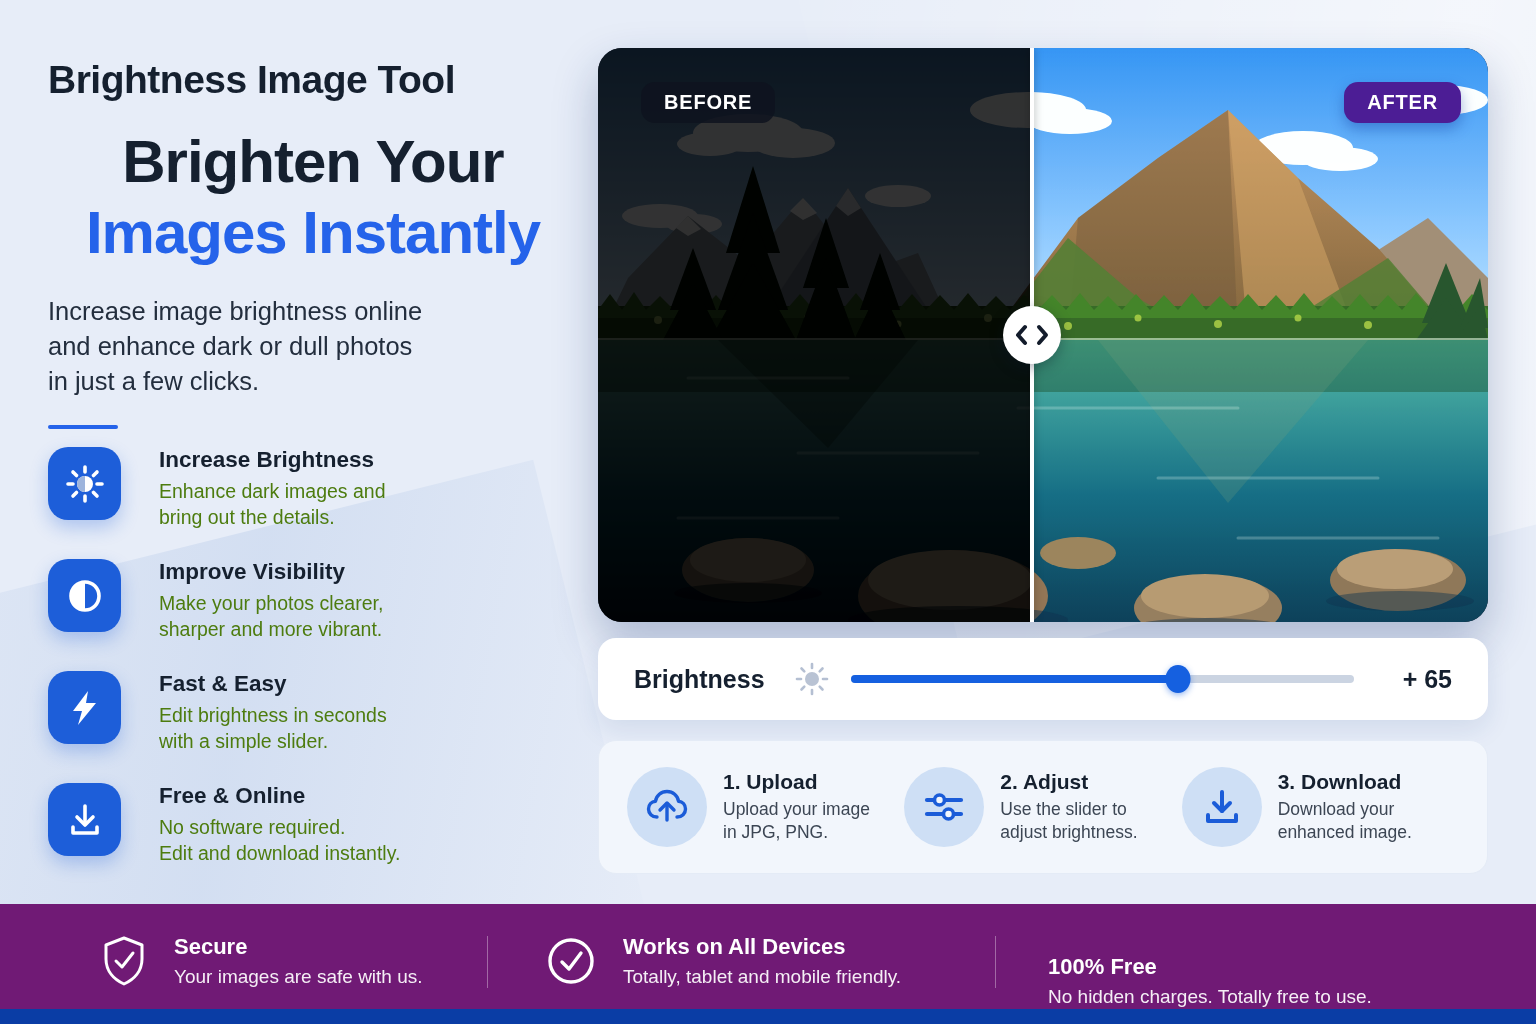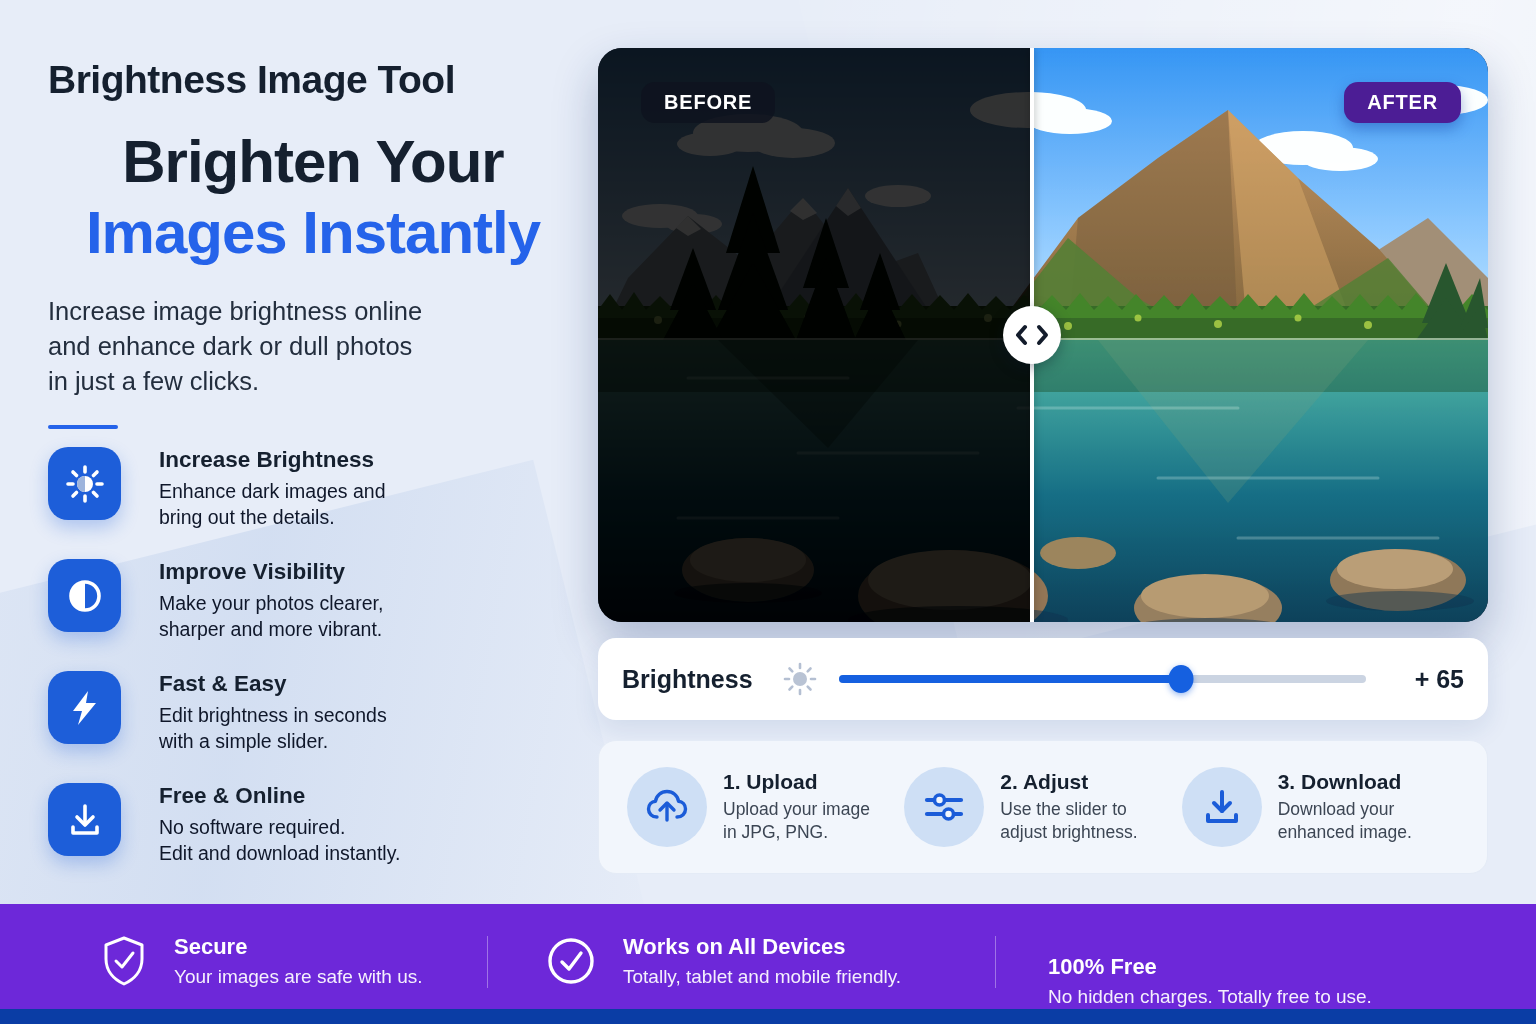--- a/index.html
+++ b/index.html
@@ -25,21 +25,21 @@
   .headline .accent { color:#2563ea; }
   .hero-desc { margin-top:26px; font-size:25.5px; line-height:35px; font-weight:500; color:#232e3e; }
   .hero-divider { margin-top:26px; width:70px; height:4px; border-radius:2px; background:#2563ea; }
 
   .features { margin-top:18px; display:flex; flex-direction:column; gap:29px; }
   .feature { display:flex; gap:38px; align-items:flex-start; }
   .tile { width:73px; height:73px; border-radius:20px; background:#1d5ed9; flex:0 0 auto;
     display:flex; align-items:center; justify-content:center;
     box-shadow:0 8px 18px rgba(29,94,217,.28); }
   .f-title { font-size:22.5px; font-weight:700; color:#15202f; }
-  .f-desc { margin-top:5px; font-size:19.5px; line-height:26px; color:#0f172a; }
+  .f-desc { margin-top:5px; font-size:19.5px; line-height:26px; color:#4d7c0f; }
   .prewrap { white-space:pre-line; }
 
   
   .compare-card { position:absolute; left:598px; top:48px; width:890px; height:574px;
     border-radius:24px; overflow:hidden; background:#0b111d;
     box-shadow:0 20px 45px rgba(22,52,110,.28); }
   .half { position:absolute; top:0; height:574px; overflow:hidden; }
   .half-before { left:0; width:434px; }
   .half-after  { left:434px; width:456px; }
   .half-before svg.scene { filter:brightness(.23) saturate(.55) contrast(1.1); }
@@ -51,21 +51,21 @@
     display:flex; align-items:center; justify-content:center;
     box-shadow:0 4px 14px rgba(10,20,40,.35); cursor:ew-resize; }
   .badge { position:absolute; top:34px; padding:9px 23px; border-radius:14px;
     font-size:20px; font-weight:800; letter-spacing:.8px; color:#ffffff; }
   .badge-before { left:43px; background:rgba(14,19,31,.85); }
   .badge-after  { right:27px; background:#4c1d95; box-shadow:0 6px 14px rgba(20,60,160,.4); }
 
   
   .slider-card { position:absolute; left:598px; top:638px; width:890px; height:82px;
     background:#ffffff; border-radius:18px; box-shadow:0 10px 26px rgba(21,61,132,.10);
-    display:flex; align-items:center; padding:0 24px; gap:22px; }
+    display:flex; align-items:center; padding:0 36px; gap:22px; }
   .slider-label { font-size:25px; font-weight:700; color:#15202f; margin-right:8px; }
   .slider-track-wrap { flex:1; position:relative; height:26px; cursor:pointer; }
   .slider-track { position:absolute; left:0; right:0; top:50%; transform:translateY(-50%);
     height:8px; border-radius:4px; background:#cbd4e2; }
   .slider-fill { position:absolute; left:0; top:50%; transform:translateY(-50%);
     height:8px; border-radius:4px; background:#1560e0; }
   .slider-thumb { position:absolute; top:50%; transform:translate(-50%,-50%);
     width:25px; height:28px; border-radius:50%; background:#1560e0; cursor:grab;
     box-shadow:0 2px 6px rgba(21,96,224,.45); }
   .slider-value { font-size:25px; font-weight:700; color:#15202f; min-width:76px; text-align:right; }
@@ -74,21 +74,21 @@
   .steps-card { position:absolute; left:598px; top:740px; width:890px; height:134px;
     background:#f2f6fc; border:1px solid #e4ebf6; border-radius:18px;
     display:flex; align-items:center; padding:0 28px; }
   .step { flex:1; display:flex; align-items:center; gap:16px; }
   .step-circle { width:80px; height:80px; border-radius:50%; background:#cedff5; flex:0 0 auto;
     display:flex; align-items:center; justify-content:center; }
   .step-title { font-size:21px; font-weight:700; color:#15202f; }
   .step-desc { margin-top:4px; font-size:17.5px; line-height:23px; color:#3c4654; }
 
   
-  .footer { position:absolute; left:0; top:904px; width:1536px; height:120px; background:#6d28d9; }
+  .footer { position:absolute; left:0; top:904px; width:1536px; height:120px; background:#701a75; }
   .footer-bottomstrip { position:absolute; left:0; bottom:0; width:100%; height:15px; background:#0a3da5; }
   .footer-group { position:absolute; top:24px; height:66px; display:flex; align-items:center; gap:26px; color:#fff; }
   .fg-1 { left:100px; } .fg-2 { left:545px; } .fg-3 { left:1048px;flex-direction:column; }
   .footer-title { font-size:22px; font-weight:700; }
   .footer-desc { margin-top:6px; font-size:19px; color:rgba(255,255,255,.93); }
   .footer-divider { position:absolute; top:32px; width:1px; height:52px; background:rgba(255,255,255,.35); }
   .fd-1 { left:487px; } .fd-2 { left:995px; }
 </style>
 </head>
 <body>

